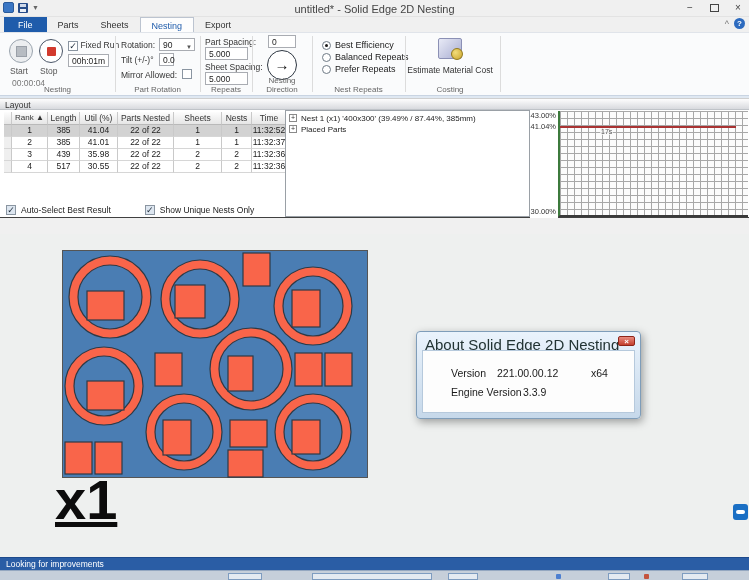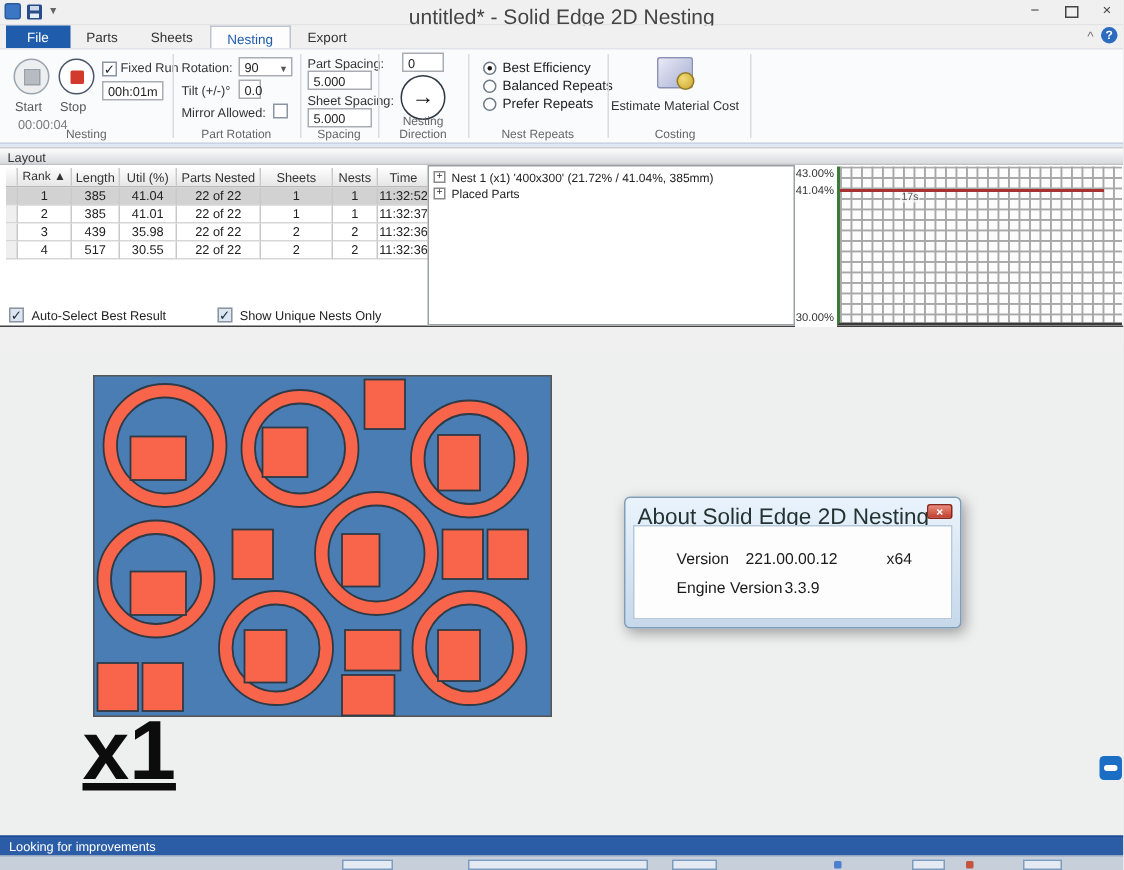--- a/index.html
+++ b/index.html
@@ -2,21 +2,21 @@
 <html><head>
 <meta charset="utf-8">
 <style>
   html,body{margin:0;padding:0;background:#e8e8e8;}
   *{box-sizing:border-box;font-family:"Liberation Sans",sans-serif;}
   .app{position:relative;width:749px;height:580px;background:#f0f0f0;overflow:hidden;font-size:9px;color:#222;}
   .abs{position:absolute;}
 
   
   .titlebar{position:absolute;left:0;top:0;width:749px;height:17px;background:#f0f0f0;border-bottom:1px solid #e3e3e3;}
-  .title-text{position:absolute;left:0;right:0;top:3px;text-align:center;color:#444;font-size:14px;}
+  .title-text{position:absolute;left:0;right:0;top:3px;text-align:center;color:#444;font-size:11px;}
   .qat{position:absolute;left:3px;top:2px;display:flex;align-items:center;gap:4px;}
   .app-glyph{width:11px;height:11px;background:#3a76c4;border:1px solid #2a5a9a;border-radius:2px;}
   .save-glyph{width:10px;height:10px;background:#274d8a;border-radius:1px;position:relative;}
   .save-glyph:before{content:"";position:absolute;left:2px;top:1px;width:6px;height:3px;background:#cfd9ea;}
   .save-glyph:after{content:"";position:absolute;left:2px;bottom:1px;width:6px;height:3px;background:#e8edf5;}
   .qat-caret{color:#666;font-size:7px;}
   .win-controls{position:absolute;right:2px;top:1px;display:flex;gap:6px;}
   .win-btn{width:18px;height:13px;text-align:center;line-height:13px;color:#444;font-size:10px;}
   .restore-glyph{position:relative;width:18px;height:13px;}
   .restore-glyph:before{content:"";position:absolute;left:5px;top:3px;width:7px;height:6px;border:1px solid #444;}
@@ -154,21 +154,21 @@
     <div class="rfield" style="left:159px;top:20px;width:15px;">0.0</div>
     <div class="rlabel" style="left:121px;top:37px;">Mirror Allowed:</div>
     <div class="cb" style="position:absolute;left:182px;top:36px;"></div>
     <div class="grp-label" style="left:115px;width:85px;">Part Rotation</div>
     <div class="rdiv" style="left:200px;"></div>
 
     <div class="rlabel" style="left:205px;top:4px;">Part Spacing:</div>
     <div class="rfield" style="left:205px;top:14px;width:43px;">5.000</div>
     <div class="rlabel" style="left:205px;top:29px;">Sheet Spacing:</div>
     <div class="rfield" style="left:205px;top:39px;width:43px;">5.000</div>
-    <div class="grp-label" style="left:200px;width:52px;">Spacing</div>
+    <div class="grp-label" style="left:200px;width:52px;">Repeats</div>
     <div class="rdiv" style="left:252px;"></div>
 
     <div class="rfield" style="left:268px;top:2px;width:28px;">0</div>
     <div class="dir-circle" style="left:267px;top:17px;">→</div>
     <div class="grp-label" style="left:252px;width:60px;">Nesting Direction</div>
     <div class="rdiv" style="left:312px;"></div>
 
     <div class="abs" style="left:322px;top:6px;">
         <div class="radio-row">
           <span class="radio on"></span>
@@ -253,21 +253,21 @@
           <span>Auto-Select Best Result</span>
         </div>
         <div class="opt">
           <span class="cb">✓</span>
           <span>Show Unique Nests Only</span>
         </div>
       </div>
     <div class="treepanel">
         <div class="tree-item">
           <span class="expander">+</span>
-          <span>Nest 1 (x1) '400x300' (21.72% / 41.04%, 385mm)</span>
+          <span>Nest 1 (x1) '400x300' (39.49% / 87.44%, 385mm)</span>
         </div>
         <div class="tree-item">
           <span class="expander">+</span>
           <span>Placed Parts</span>
         </div>
       </div>
     <div class="chart-gutter">
         <div class="ylab" style="top: 1px;">43.00%</div>
         <div class="ylab" style="top: 12px;">41.04%</div>
         <div class="ylab" style="top: 97px;">30.00%</div>

